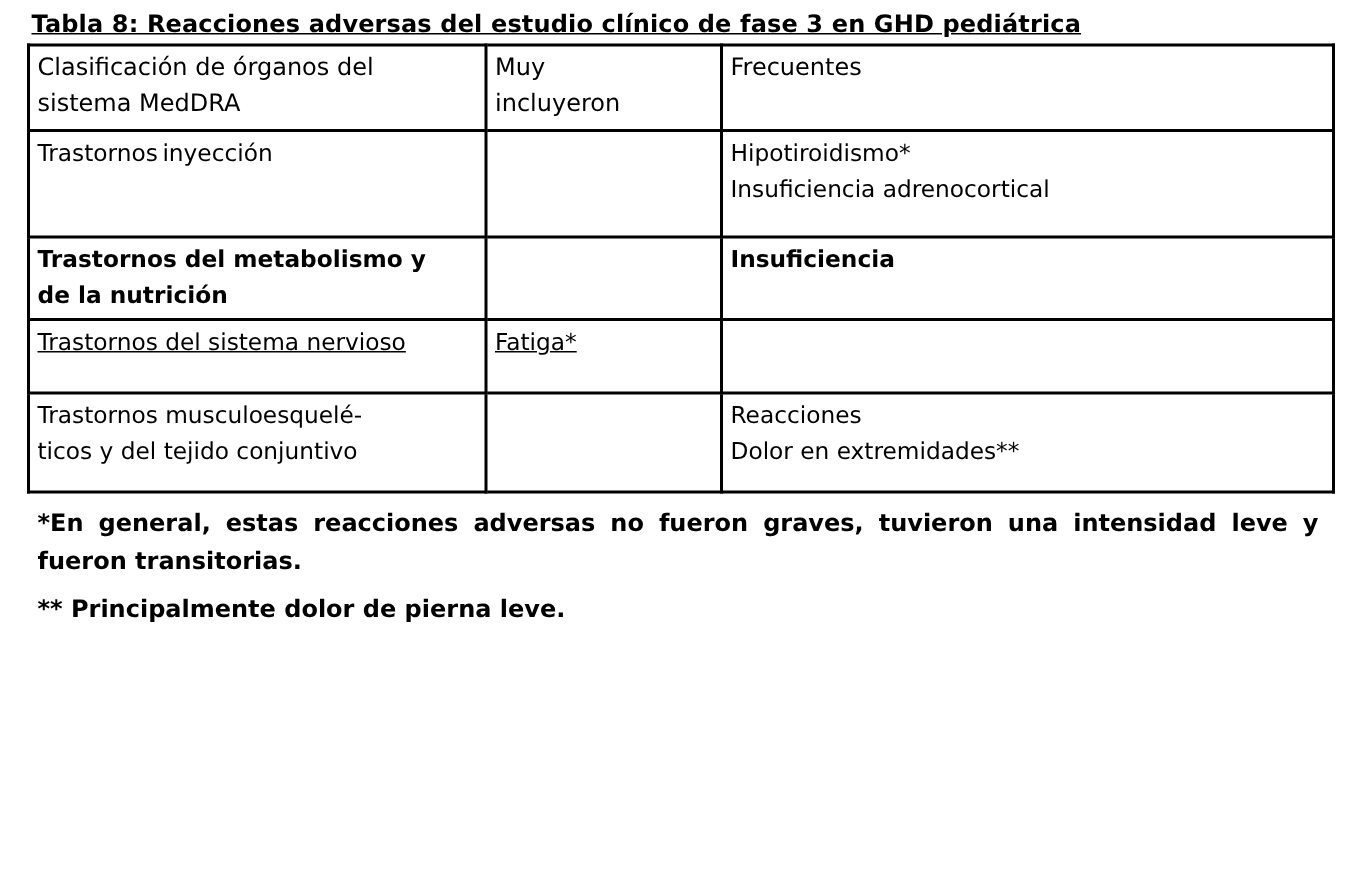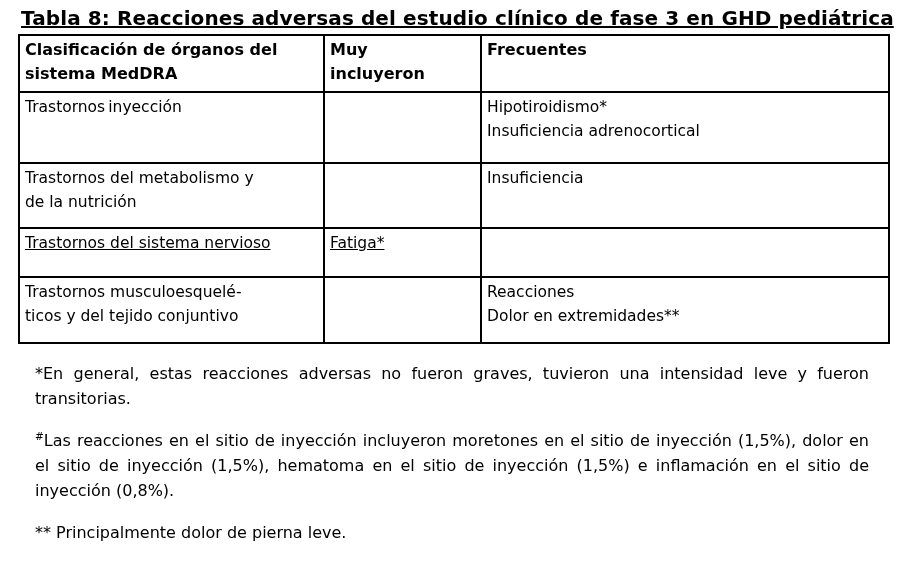--- a/index.html
+++ b/index.html
@@ -14,21 +14,21 @@
     color: #000000;
     font-family: "DejaVu Sans", "Liberation Sans", sans-serif;
   }
   .page {
     position: relative;
     width: 903px;
     height: 580px;
   }
   .doc-title {
     margin: 6px 0 4px 21px;
-    font-size: 20px;
+    font-size: 16px;
     font-weight: bold;
     text-decoration: underline;
     letter-spacing: 0.1px;
     white-space: nowrap;
   }
   table.adr-table {
     margin-left: 18px;
     border-collapse: collapse;
     table-layout: fixed;
     width: 870px;
@@ -38,42 +38,42 @@
     border: 2px solid #000000;
     vertical-align: top;
     text-align: left;
     padding: 2px 6px 0 5px;
     font-size: 15.5px;
     line-height: 24px;
     white-space: pre-line;
     overflow: hidden;
   }
   table.adr-table th {
-    font-weight: bold;
+    font-weight: normal;
     font-size: 16px;
   }
   tr.row-header { height: 57px; }
   tr.row-0 { height: 71px; }
-  tr.row-1 { height: 65px; }
+  tr.row-1 { height: 55px; font-weight: bold; }
   tr.row-2 { height: 49px; text-decoration: underline; }
   tr.row-3 { height: 66px; padding-left: 41px; }
   tr.row-4 { height: 95px; }
   td.composite { white-space: normal; }
   sup {
     font-size: 10.5px;
     line-height: 0;
     vertical-align: super;
   }
   .footnotes {
     width: 868px;
     margin: 3px 0 0 18px;
     font-size: 16px;
     line-height: 25px;
   }
-  .footnotes p { margin: 17px; }
+  .footnotes p { margin: 7px; font-weight: bold; }
   .footnotes p.justify { text-align: justify; }
 </style>
 </head>
 <body>
 
 <div class="page">
 
   <div class="doc-title">Tabla 8: Reacciones adversas del estudio clínico de fase 3 en GHD pediátrica</div>
 
   <table class="adr-table">
@@ -112,17 +112,16 @@
 ticos y del tejido conjuntivo</td>
         <td></td>
         <td>Reacciones
 Dolor en extremidades**</td>
       </tr>
     </tbody>
   </table>
 
   <div class="footnotes">
     <p class="justify"><span>*</span><span>En general, estas reacciones adversas no fueron graves, tuvieron una intensidad leve y fueron transitorias.</span></p>
-    <p class="justify"><sup>#</sup><span>Las reacciones en el sitio de inyección incluyeron moretones en el sitio de inyección (1,5%), dolor en el sitio de inyección (1,5%), hematoma en el sitio de inyección (1,5%) e inflamación en el sitio de inyección (0,8%).</span></p>
     <p><span>**</span><span> Principalmente dolor de pierna leve.</span></p>
   </div>
 
 </div>
 
 </body></html>

